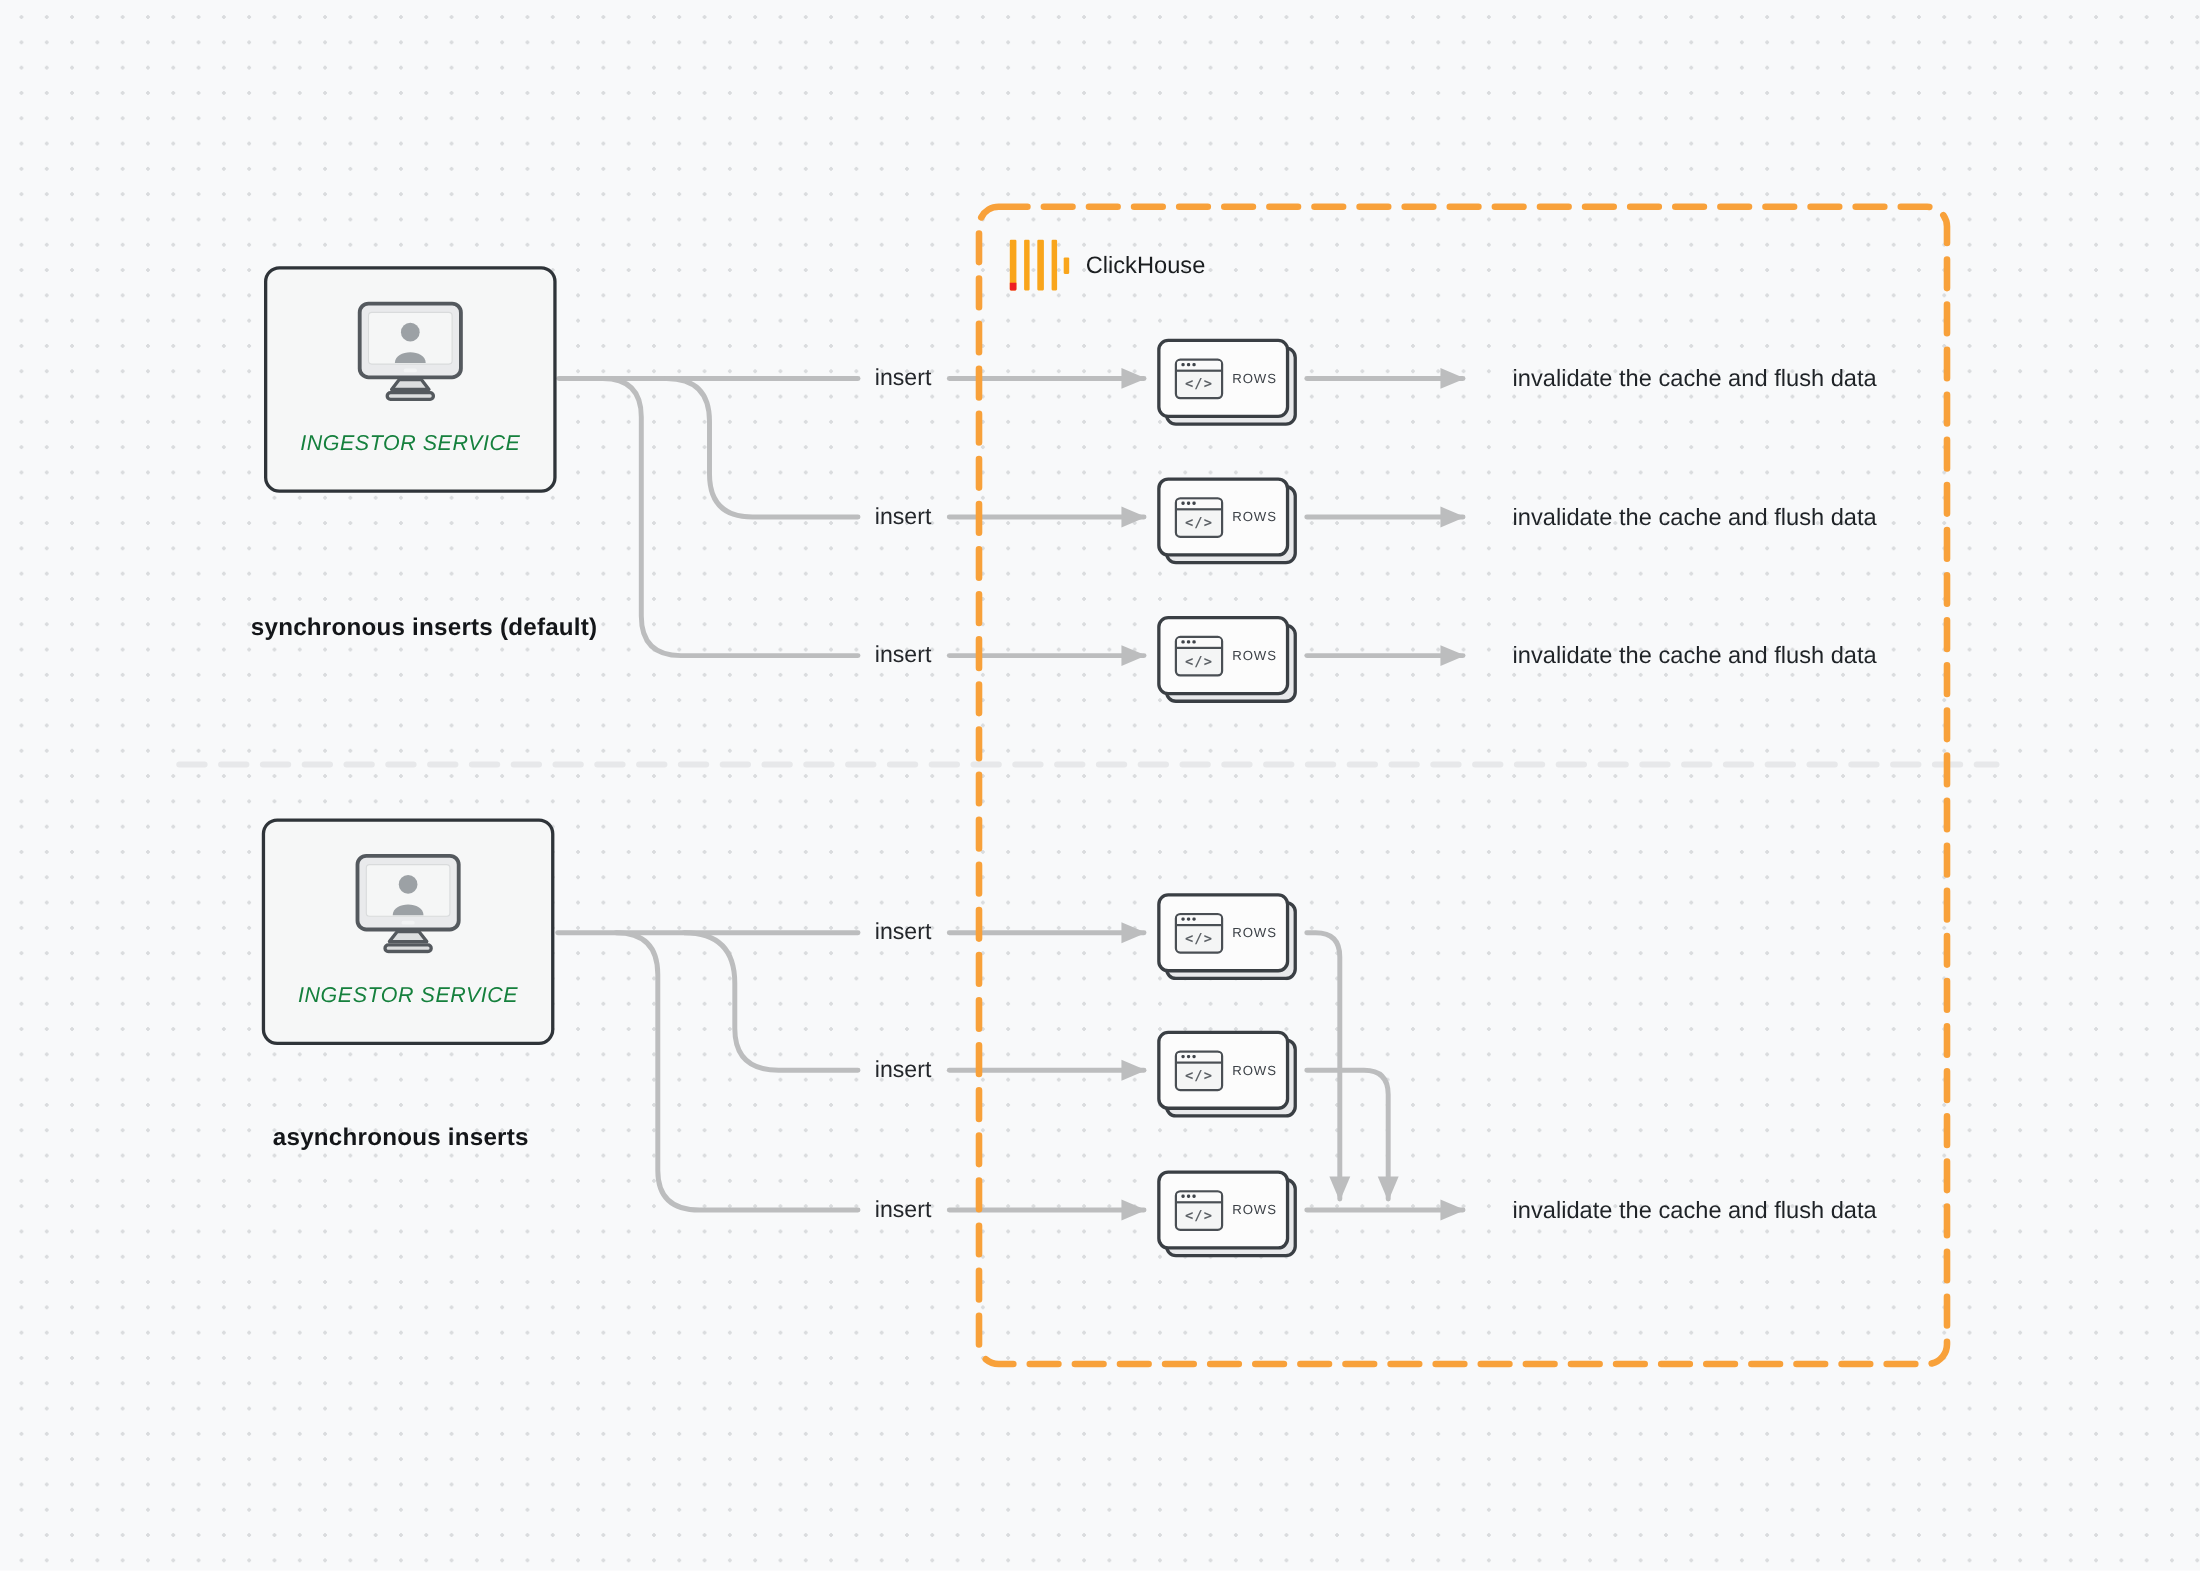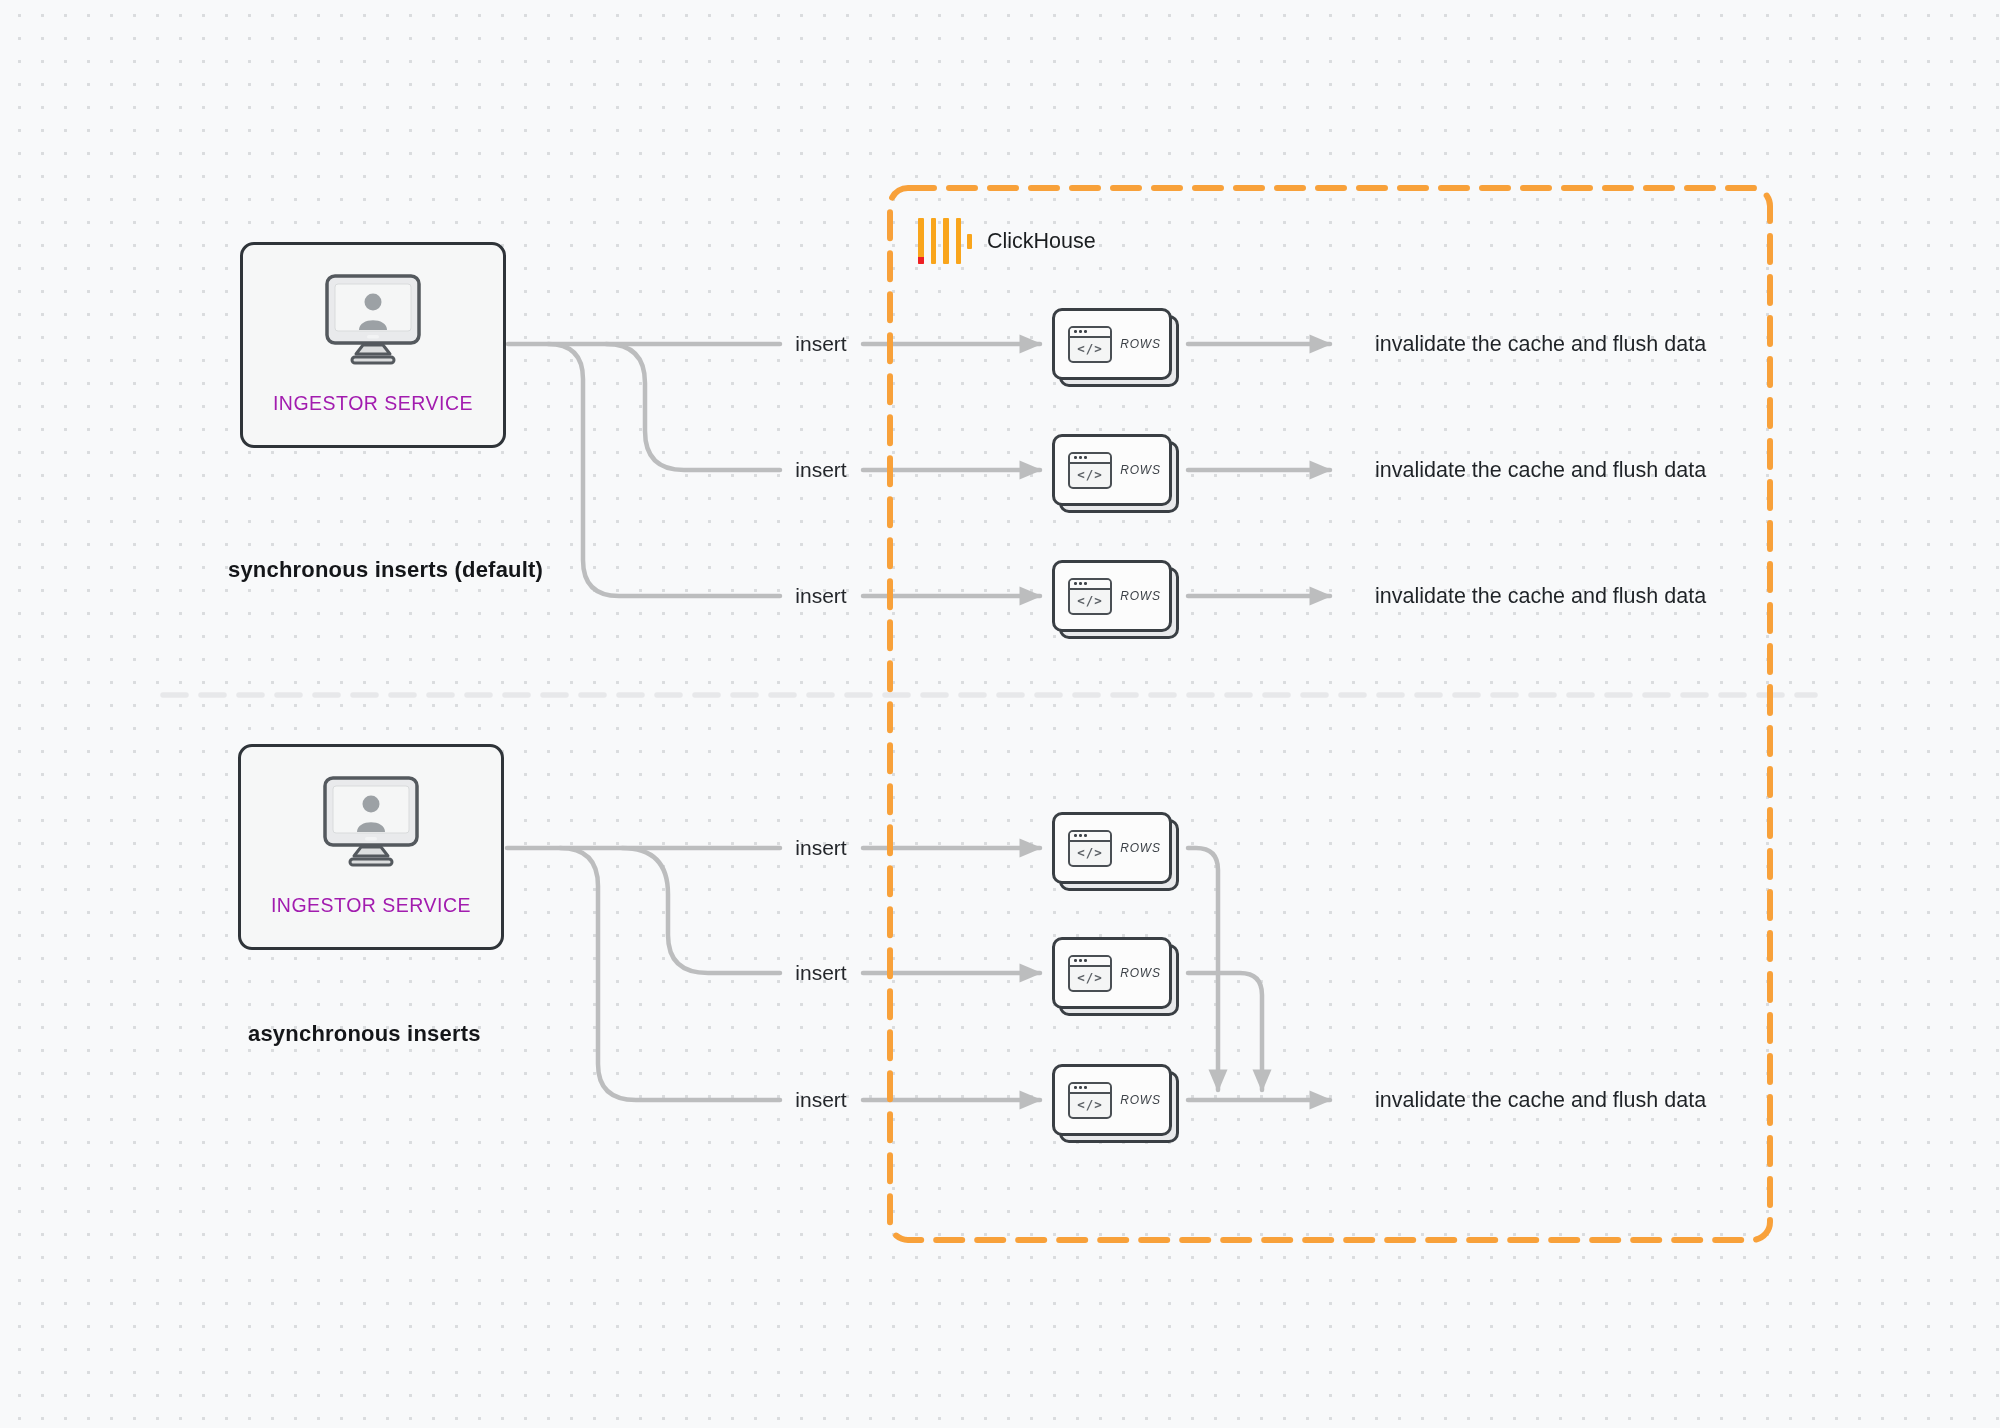--- a/index.html
+++ b/index.html
@@ -16,21 +16,21 @@
   svg.wires { position:absolute; left:0; top:0; }
 
   
   .service-box {
     position:absolute; width:266px; height:206px;
     background:#F6F7F7; border:3.5px solid #2F3439; border-radius:14px;
   }
   .monitor { display:block; margin:28px auto 0; }
   .service-label {
     position:absolute; left:0; right:0; top:147px; text-align:center;
-    font-size:19.5px; letter-spacing:.5px; color:#a21caf;
+    font-size:19.5px; letter-spacing:.5px; color:#15803d;font-style:italic;
   }
 
   .caption { position:absolute; font-size:22px; font-weight:bold; color:#141619; letter-spacing:.2px; white-space:nowrap; }
 
   .flow-label { position:absolute; width:120px; height:30px; line-height:30px; text-align:center; font-size:21px; color:#24272B; }
   .result-label { position:absolute; height:30px; line-height:30px; font-size:21.5px; color:#1F2327; white-space:nowrap;margin-left:17px; }
 
   
   .rows-card { position:absolute; width:128px; height:80px; }
   .card-back {
@@ -50,21 +50,21 @@
     height:10px; border-bottom:2.5px solid #4A4F54; background:#FAFAFA;
     display:flex; align-items:center; gap:2.5px; padding-left:4px;
   }
   .wdot { width:2.5px; height:2.5px; border-radius:50%; background:#3F444A; }
   .winbody {
     height:21px; display:flex; align-items:center; justify-content:center;
     font-family:"DejaVu Sans Mono", monospace; font-size:12.5px; font-weight:bold;
     color:#5C6166; letter-spacing:1px;
   }
   .rows-label {
-    flex:1; text-align:center; font-style:italic; font-size:12px;
+    flex:1; text-align:center; font-size:12px;
     letter-spacing:.8px; color:#3C4147; font-weight:500;
   }
 
   
   .ch-logo { position:absolute; left:918px; top:217px; display:flex; align-items:center; height:48px; }
   .ch-bars { position:relative; width:54px; height:46px; }
   .ch-bar { position:absolute; top:0; width:5.5px; height:46px; background:#F9A51B; border-radius:1px; }
   .ch-bar.b1 { left:0; } .ch-bar.b2 { left:12.5px; } .ch-bar.b3 { left:25px; } .ch-bar.b4 { left:37.5px; }
   .ch-bar-small { position:absolute; left:48.5px; top:15.5px; width:5.5px; height:15px; background:#F9A51B; border-radius:1px; }
   .ch-red { position:absolute; left:0; bottom:0; width:5.5px; height:7px; background:#EE1F24; border-radius:0 0 1px 1px; }

